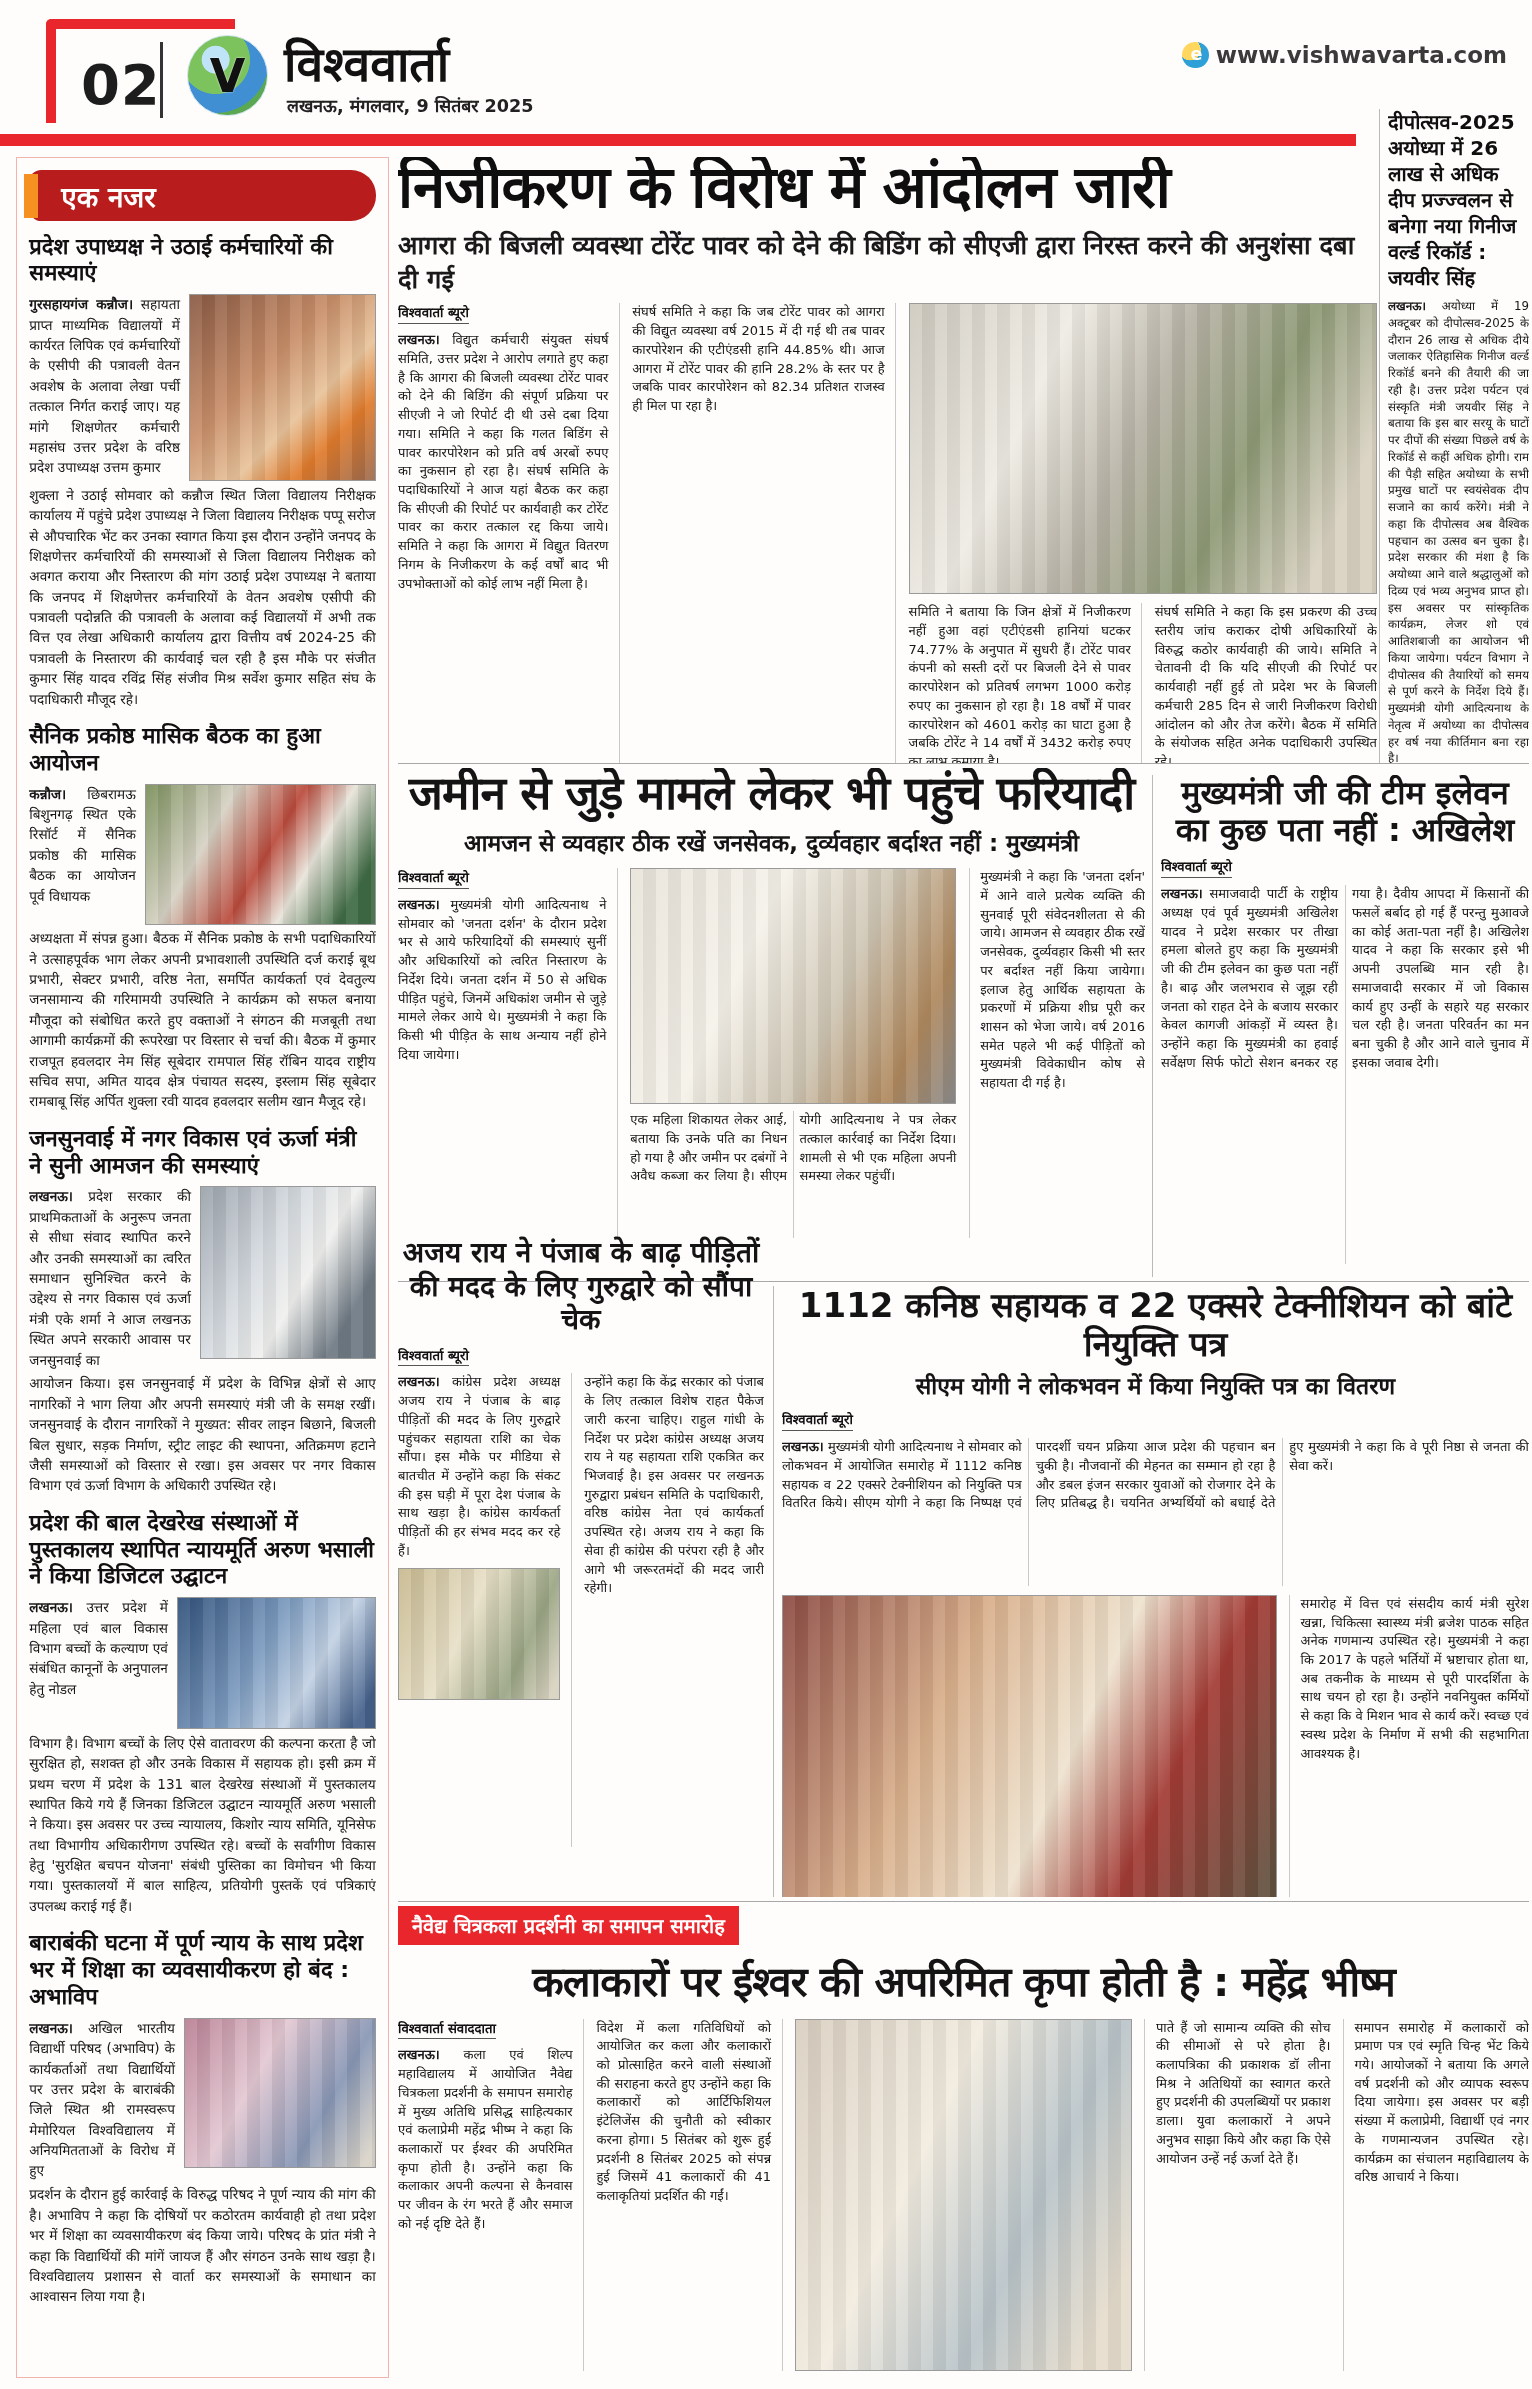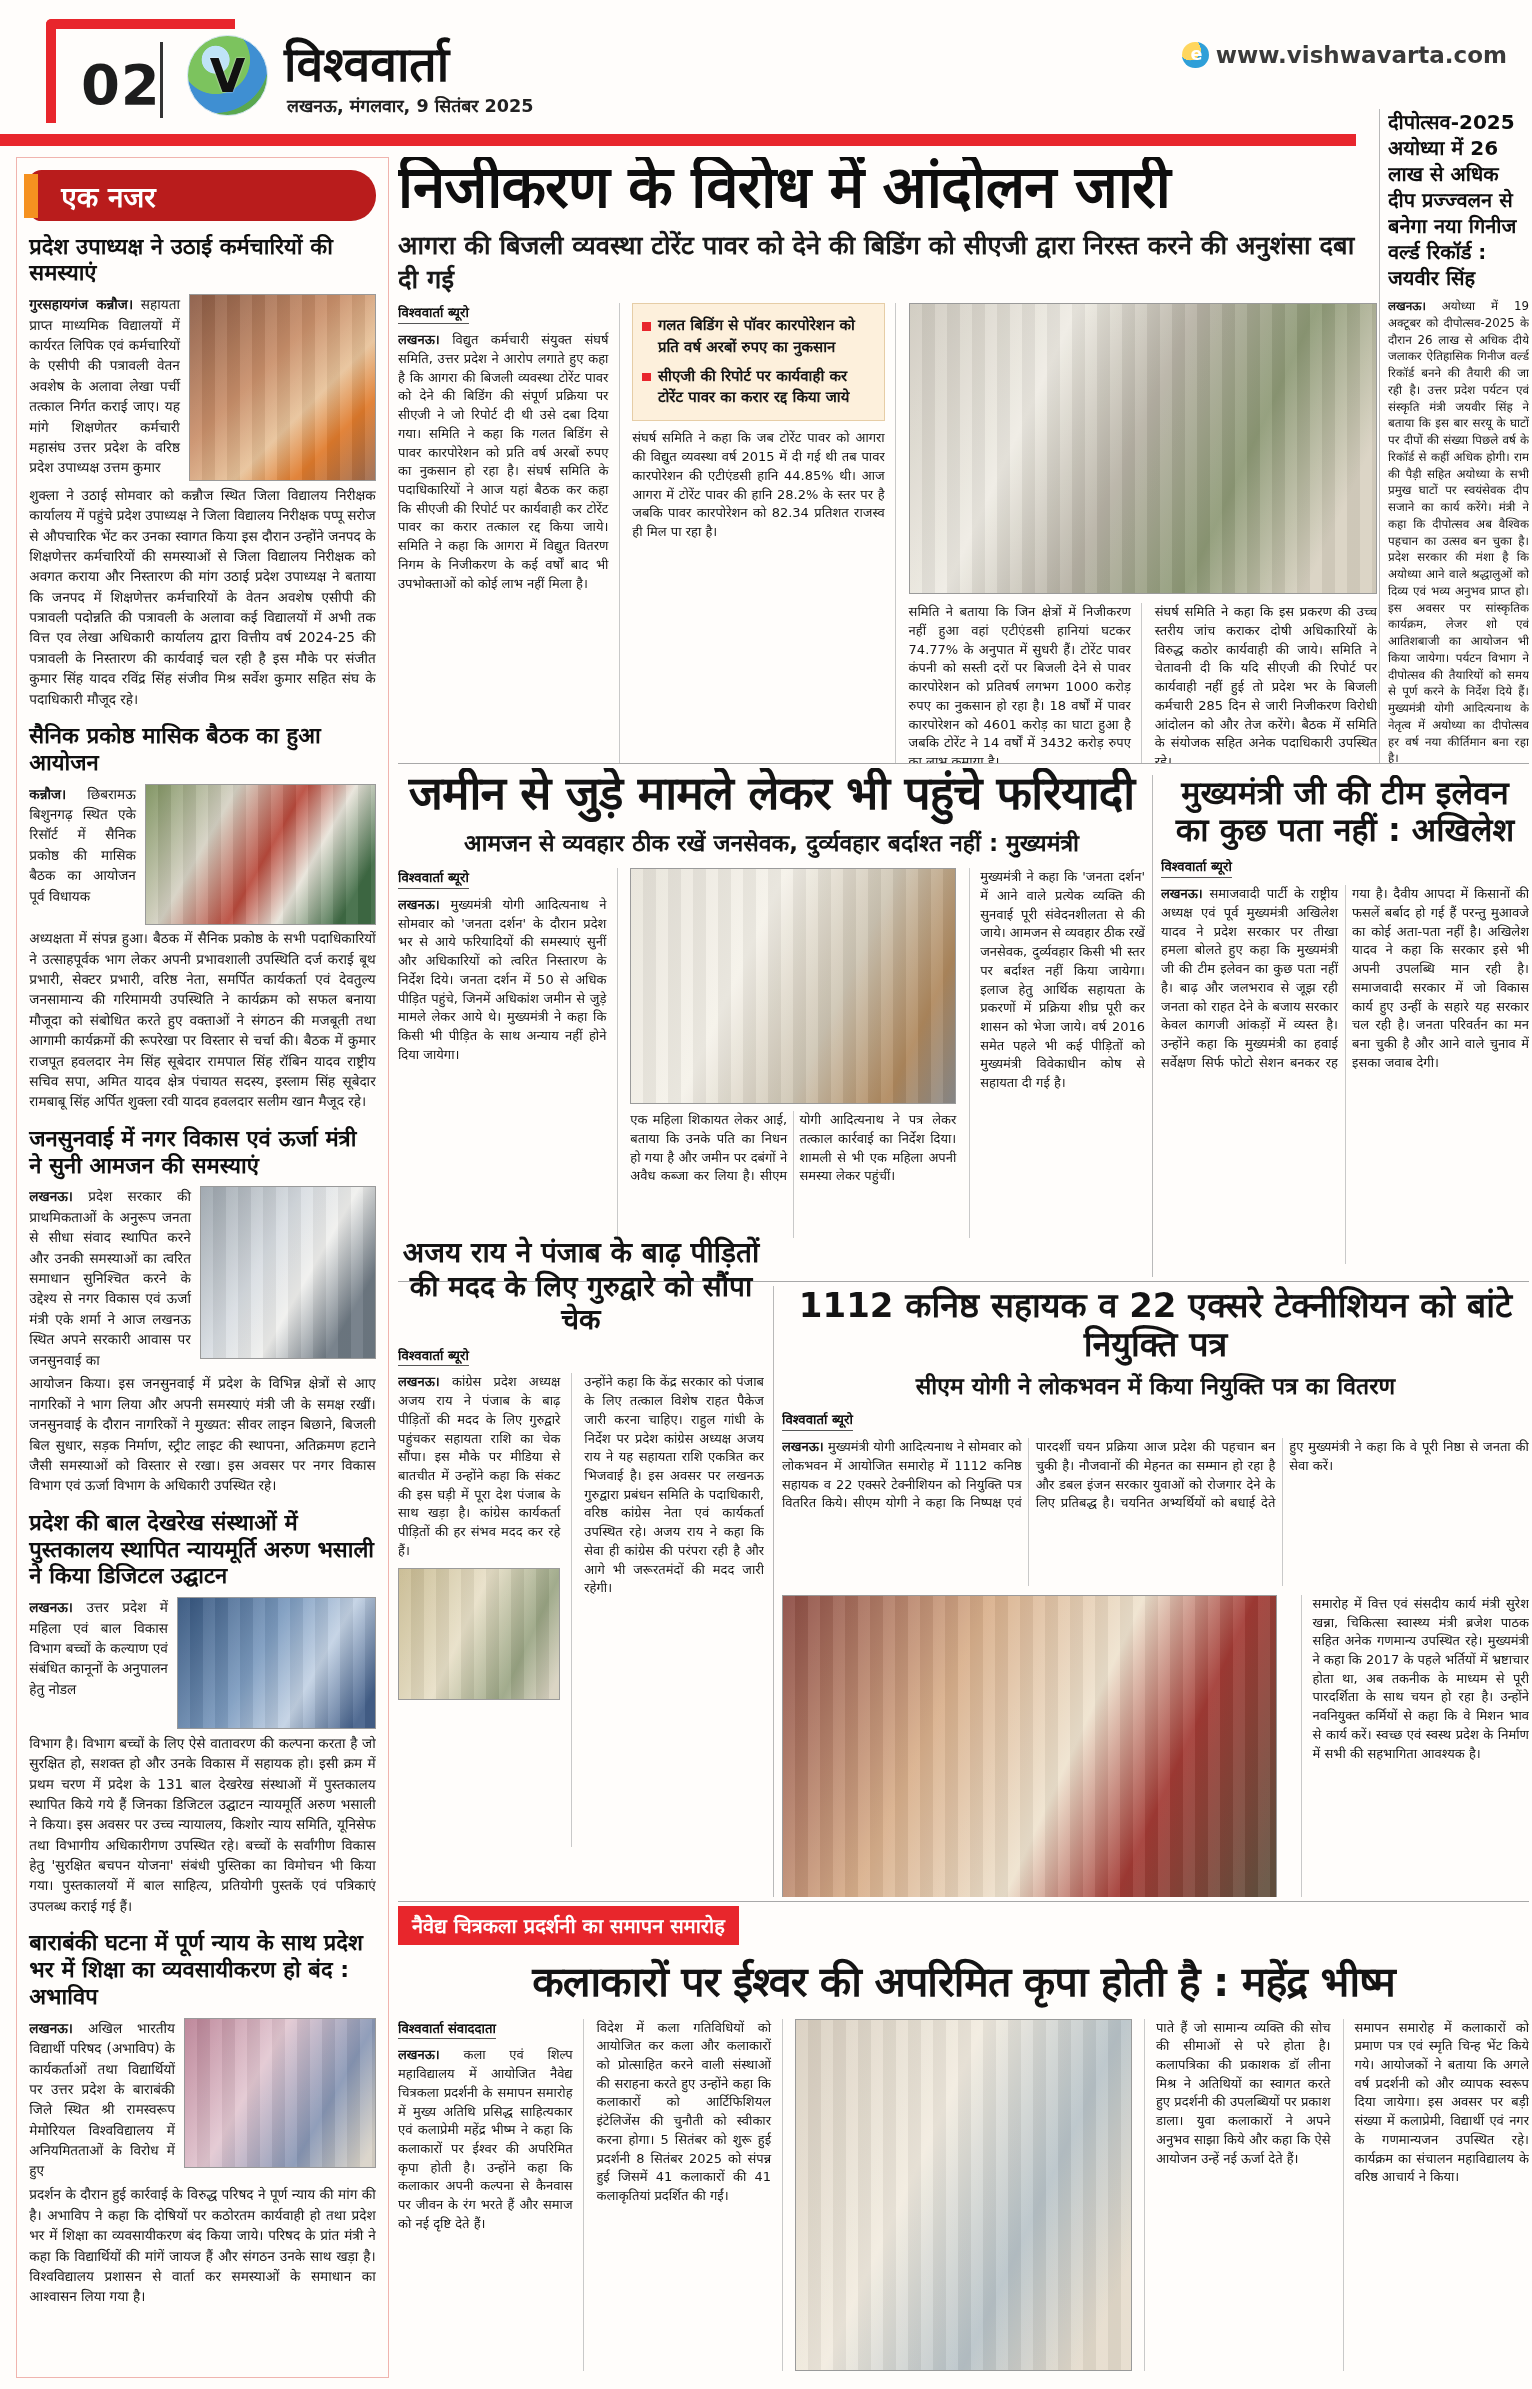--- a/index.html
+++ b/index.html
@@ -109,21 +109,21 @@
   .aj-cols { display:flex; gap:12.3px; height:493px; }
   .aj-c1 { width:174px; border-right:0.9px solid #c9c9c9; padding-right:10.6px; }
   .aj-c2 { flex:1; }
   .aj-photo { height:132px; margin:7px 0; }
 
   
   .niyukti { position:absolute; left:782px; top:1286px; width:747px; height:611px; overflow:hidden; }
   .niyukti h1 { font-size:34px; font-weight:800; text-align:center; line-height:1.15; }
   .niyukti .sub { font-size:23px; font-weight:700; text-align:center; margin:5.3px 0 8.8px 0; }
   .ny-top { column-count:3; column-gap:14px; column-rule:0.9px solid #c9c9c9; height:148px; overflow:hidden; margin-bottom:8.8px;}
-  .ny-bottom { display:flex; gap:24px; height:354px; }
+  .ny-bottom { display:flex; gap:12px; height:354px; }
   .ny-photo { width:495px; height:100%; }
   .ny-side { flex:1; border-left:0.9px solid #c9c9c9; padding-left:10.6px; }
 
   
   .kalakar { position:absolute; left:398px; top:1906px; width:1131px; height:476px; overflow:hidden; }
   .kicker { display:flex; height:39px; margin-bottom:7px; }
   .kick-red { background:#e8262c; color:#fff; font-size:20px; font-weight:800; display:flex; align-items:center;
     padding:0 14px; white-space:nowrap; }
   .kick-cream { background:#fbe3c8; color:#17171a; font-size:20px; font-weight:800; display:flex; align-items:center;
     padding:0 14px; flex:1; white-space:nowrap; overflow:hidden; }
@@ -228,30 +228,20 @@
     <div class="sub">आगरा की बिजली व्यवस्था टोरेंट पावर को देने की बिडिंग को सीएजी द्वारा निरस्त करने की अनुशंसा दबा दी गई</div>
     <div class="lead-body">
       <div class="lead-colA">
         <div class="byline">विश्ववार्ता ब्यूरो</div>
         <p class="body-txt">
           <b class="city">लखनऊ।</b>
           <span>विद्युत कर्मचारी संयुक्त संघर्ष समिति, उत्तर प्रदेश ने आरोप लगाते हुए कहा है कि आगरा की बिजली व्यवस्था टोरेंट पावर को देने की बिडिंग की संपूर्ण प्रक्रिया पर सीएजी ने जो रिपोर्ट दी थी उसे दबा दिया गया। समिति ने कहा कि गलत बिडिंग से पावर कारपोरेशन को प्रति वर्ष अरबों रुपए का नुकसान हो रहा है। संघर्ष समिति के पदाधिकारियों ने आज यहां बैठक कर कहा कि सीएजी की रिपोर्ट पर कार्यवाही कर टोरेंट पावर का करार तत्काल रद्द किया जाये। समिति ने कहा कि आगरा में विद्युत वितरण निगम के निजीकरण के कई वर्षों बाद भी उपभोक्ताओं को कोई लाभ नहीं मिला है।</span>
         </p>
       </div>
       <div class="lead-colB">
-        <div class="bullet-box">
-          <div class="bullet">
-            <span class="bullet-sq"></span>
-            <span>गलत बिडिंग से पॉवर कारपोरेशन को प्रति वर्ष अरबों रुपए का नुकसान</span>
-          </div>
-          <div class="bullet">
-            <span class="bullet-sq"></span>
-            <span>सीएजी की रिपोर्ट पर कार्यवाही कर टोरेंट पावर का करार रद्द किया जाये</span>
-          </div>
-        </div>
         <p class="body-txt">संघर्ष समिति ने कहा कि जब टोरेंट पावर को आगरा की विद्युत व्यवस्था वर्ष 2015 में दी गई थी तब पावर कारपोरेशन की एटीएंडसी हानि 44.85% थी। आज आगरा में टोरेंट पावर की हानि 28.2% के स्तर पर है जबकि पावर कारपोरेशन को 82.34 प्रतिशत राजस्व ही मिल पा रहा है।</p>
       </div>
       <div class="lead-colCD">
         <div class="photo lead-photo ph-crowd"></div>
         <div class="lead-two">
           <p class="c body-txt">समिति ने बताया कि जिन क्षेत्रों में निजीकरण नहीं हुआ वहां एटीएंडसी हानियां घटकर 74.77% के अनुपात में सुधरी हैं। टोरेंट पावर कंपनी को सस्ती दरों पर बिजली देने से पावर कारपोरेशन को प्रतिवर्ष लगभग 1000 करोड़ रुपए का नुकसान हो रहा है। 18 वर्षों में पावर कारपोरेशन को 4601 करोड़ का घाटा हुआ है जबकि टोरेंट ने 14 वर्षों में 3432 करोड़ रुपए का लाभ कमाया है।</p>
           <p class="c body-txt">संघर्ष समिति ने कहा कि इस प्रकरण की उच्च स्तरीय जांच कराकर दोषी अधिकारियों के विरुद्ध कठोर कार्यवाही की जाये। समिति ने चेतावनी दी कि यदि सीएजी की रिपोर्ट पर कार्यवाही नहीं हुई तो प्रदेश भर के बिजली कर्मचारी 285 दिन से जारी निजीकरण विरोधी आंदोलन को और तेज करेंगे। बैठक में समिति के संयोजक सहित अनेक पदाधिकारी उपस्थित रहे।</p>
         </div>
       </div>
     </div>

